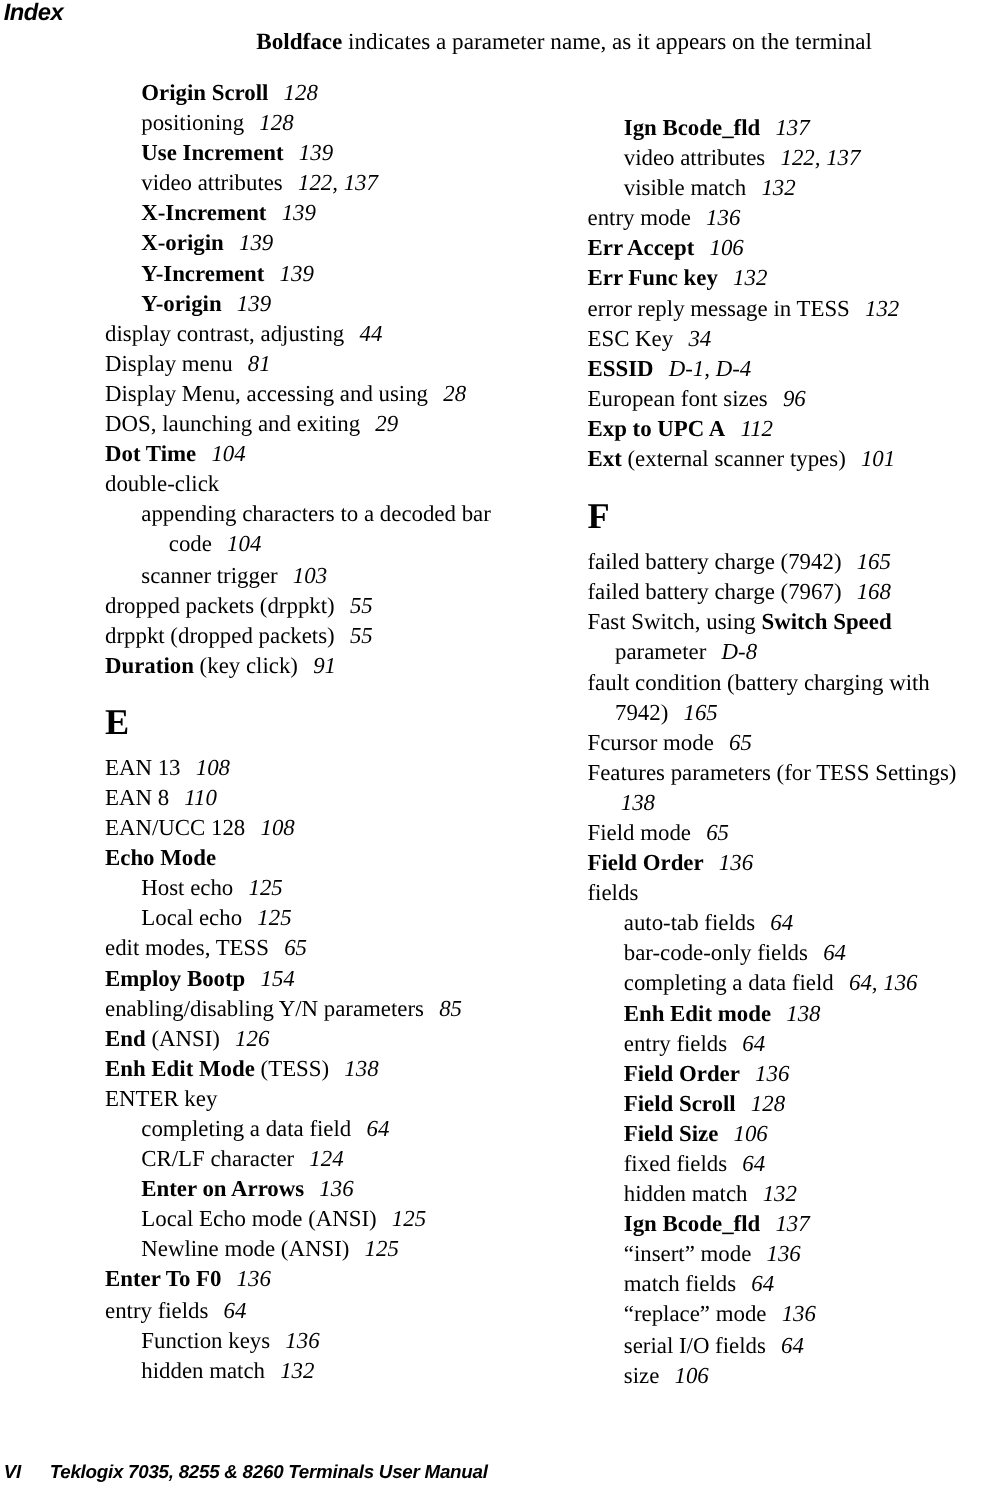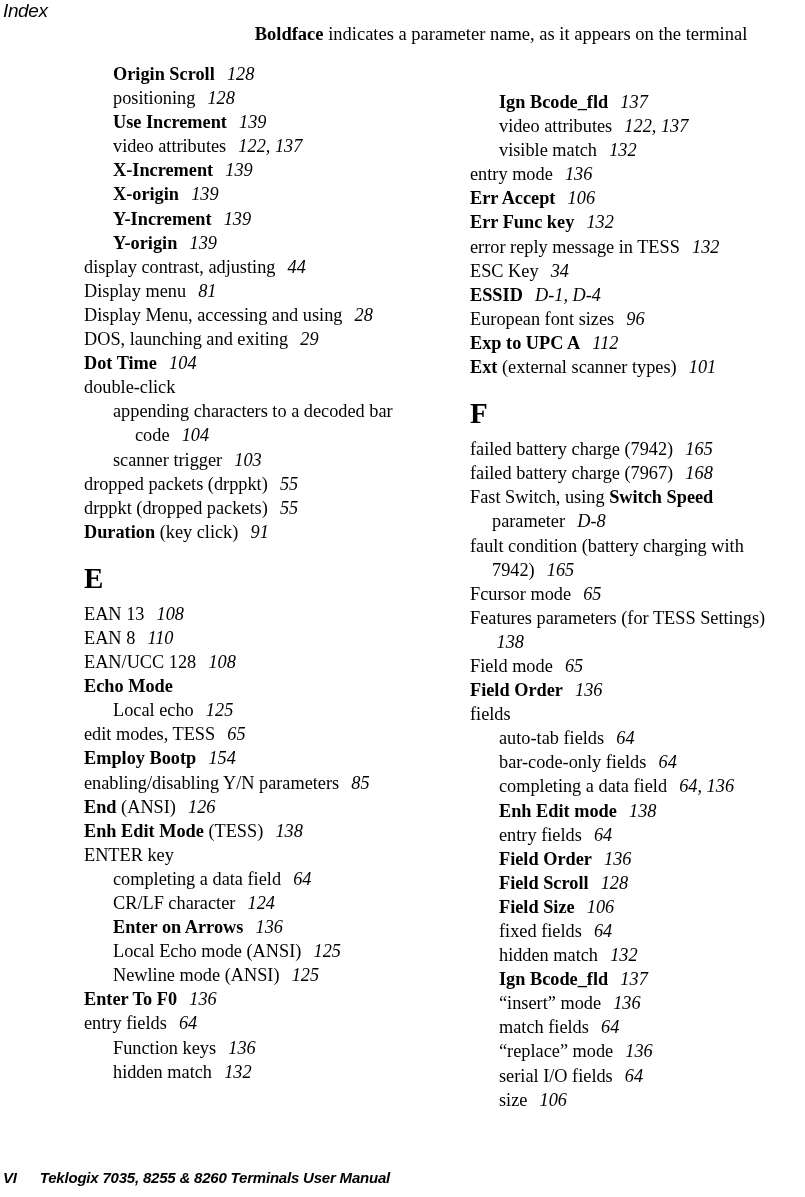--- a/index.html
+++ b/index.html
@@ -15,35 +15,35 @@
     color: #000000;
     overflow: hidden;
   }
 
   
   .page-header {
     position: absolute;
     left: 3px;
     top: 0px;
     font-family: "Liberation Sans", "DejaVu Sans", sans-serif;
-    font-weight: normal;
+    font-weight: bold;
     font-style: italic;
     font-size: 19px;
     letter-spacing: -0.4px;
     line-height: 22px;
   }
 
   .header-note {
     position: absolute;
     left: 205px;
     top: 23px;
     width: 592px;
     font-size: 18.5px;
     line-height: 22px;
-    text-align: center;
+    text-align: left;
     white-space: nowrap;
   }
   .header-note b { font-weight: bold; }
 
   
   .columns {
     position: absolute;
     left: 0;
     top: 62px;
     width: 679px;
@@ -126,20 +126,21 @@
       <div class="entry lvl1"><span>appending characters to a decoded bar code</span><span class="pg"> &nbsp;104</span></div>
       <div class="entry lvl1"><span>scanner trigger</span><span class="pg"> &nbsp;103</span></div>
       <div class="entry"><span>dropped packets (drppkt)</span><span class="pg"> &nbsp;55</span></div>
       <div class="entry"><span>drppkt (dropped packets)</span><span class="pg"> &nbsp;55</span></div>
       <div class="entry"><b>Duration</b><span> (key click)</span><span class="pg"> &nbsp;91</span></div>
       <div class="sec-head">E</div>
       <div class="entry"><span>EAN 13</span><span class="pg"> &nbsp;108</span></div>
       <div class="entry"><span>EAN 8</span><span class="pg"> &nbsp;110</span></div>
       <div class="entry"><span>EAN/UCC 128</span><span class="pg"> &nbsp;108</span></div>
       <div class="entry"><b>Echo Mode</b></div>
+      <div class="entry lvl1"><span>Host echo</span><span class="pg"> &nbsp;125</span></div>
       <div class="entry lvl1"><span>Local echo</span><span class="pg"> &nbsp;125</span></div>
       <div class="entry"><span>edit modes, TESS</span><span class="pg"> &nbsp;65</span></div>
       <div class="entry"><b>Employ Bootp</b><span class="pg"> &nbsp;154</span></div>
       <div class="entry"><span>enabling/disabling Y/N parameters</span><span class="pg"> &nbsp;85</span></div>
       <div class="entry"><b>End</b><span> (ANSI)</span><span class="pg"> &nbsp;126</span></div>
       <div class="entry"><b>Enh Edit Mode</b><span> (TESS)</span><span class="pg"> &nbsp;138</span></div>
       <div class="entry"><span>ENTER key</span></div>
       <div class="entry lvl1"><span>completing a data field</span><span class="pg"> &nbsp;64</span></div>
       <div class="entry lvl1"><span>CR/LF character</span><span class="pg"> &nbsp;124</span></div>
       <div class="entry lvl1"><b>Enter on Arrows</b><span class="pg"> &nbsp;136</span></div>

